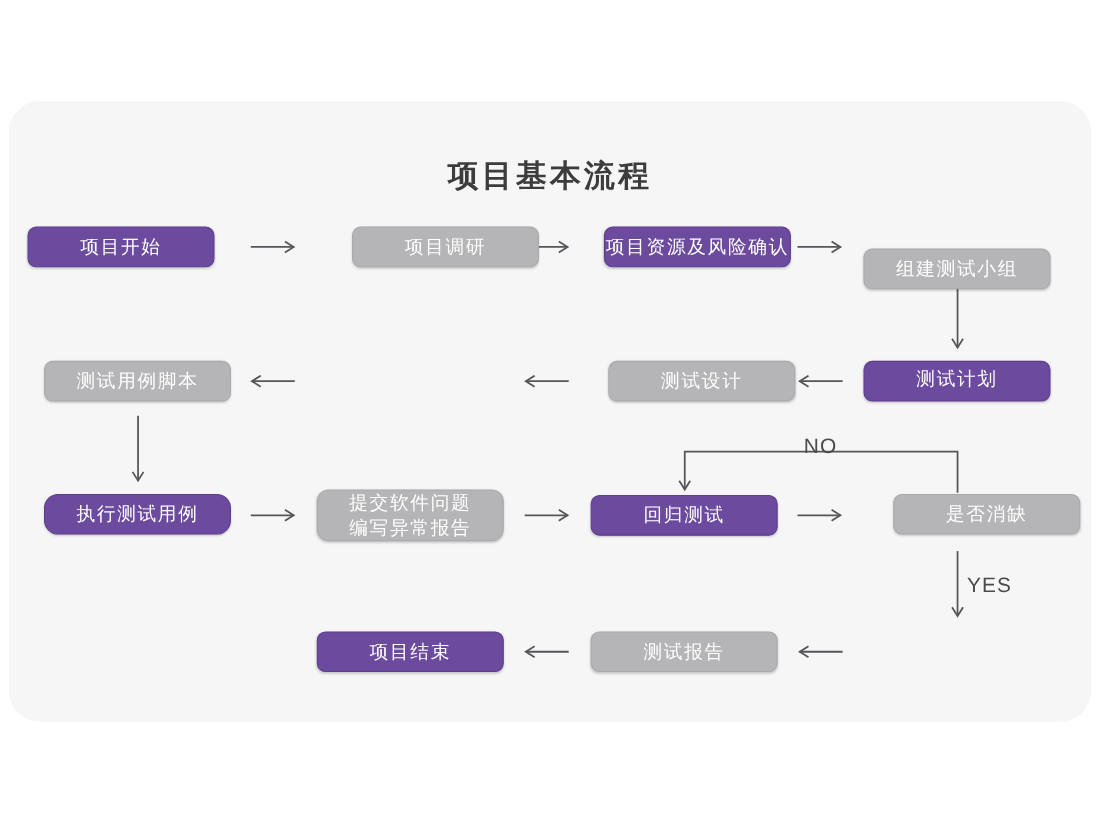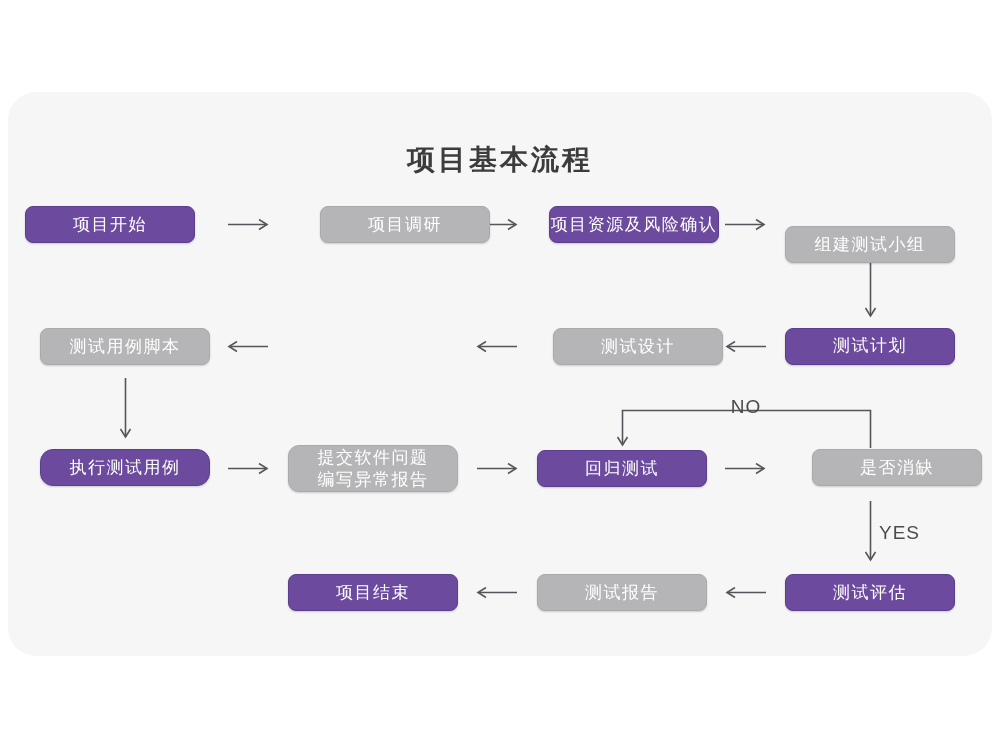--- a/index.html
+++ b/index.html
@@ -144,19 +144,18 @@
   <div class="node purple" style="left:785px; top:328px;font-family:Liberation Mono, monospace;">测试计划</div>
   <div class="node gray" style="left:537px; top:328px;margin-left:16px;">测试设计</div>
   <div class="node gray" style="left:40px;  top:328px;">测试用例脚本</div>
 
   <div class="node purple" style="left:40px;  top:449px;border-radius:13px;">执行测试用例</div>
   <div class="node gray tall" style="left:288px; top:445px;">提交软件问题
 编写异常报告</div>
   <div class="node purple" style="left:537px; top:450px;">回归测试</div>
   <div class="node gray" style="left:812px; top:449px;">是否消缺</div>
 
-  <div class="node purple" style="left:785px; top:574px;">测试评估</div>
   <div class="node gray" style="left:537px; top:574px;">测试报告</div>
   <div class="node purple" style="left:288px; top:574px;">项目结束</div>
 
   <div class="edge-label no">NO</div>
   <div class="edge-label yes">YES</div>
 </div>
 
 </body></html>

